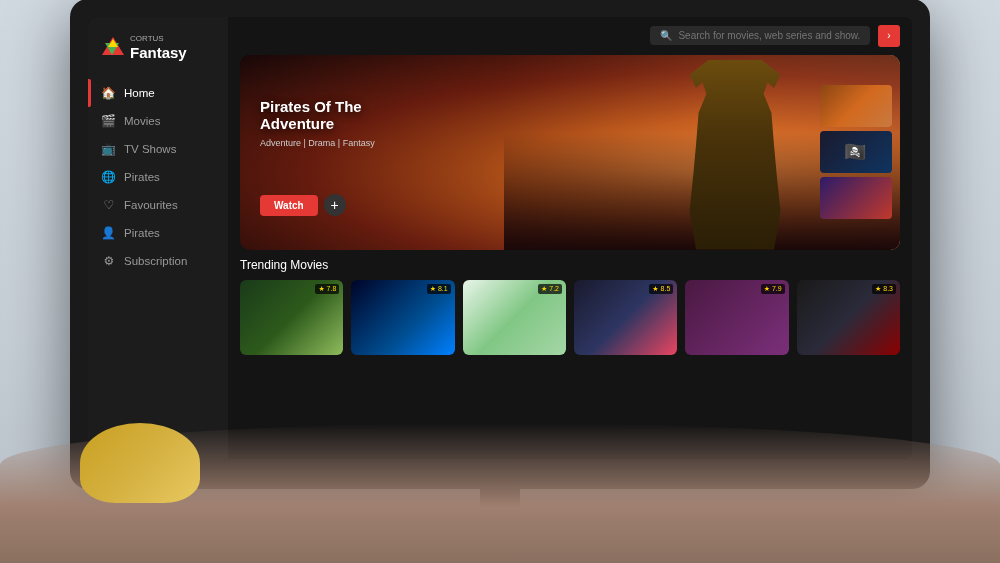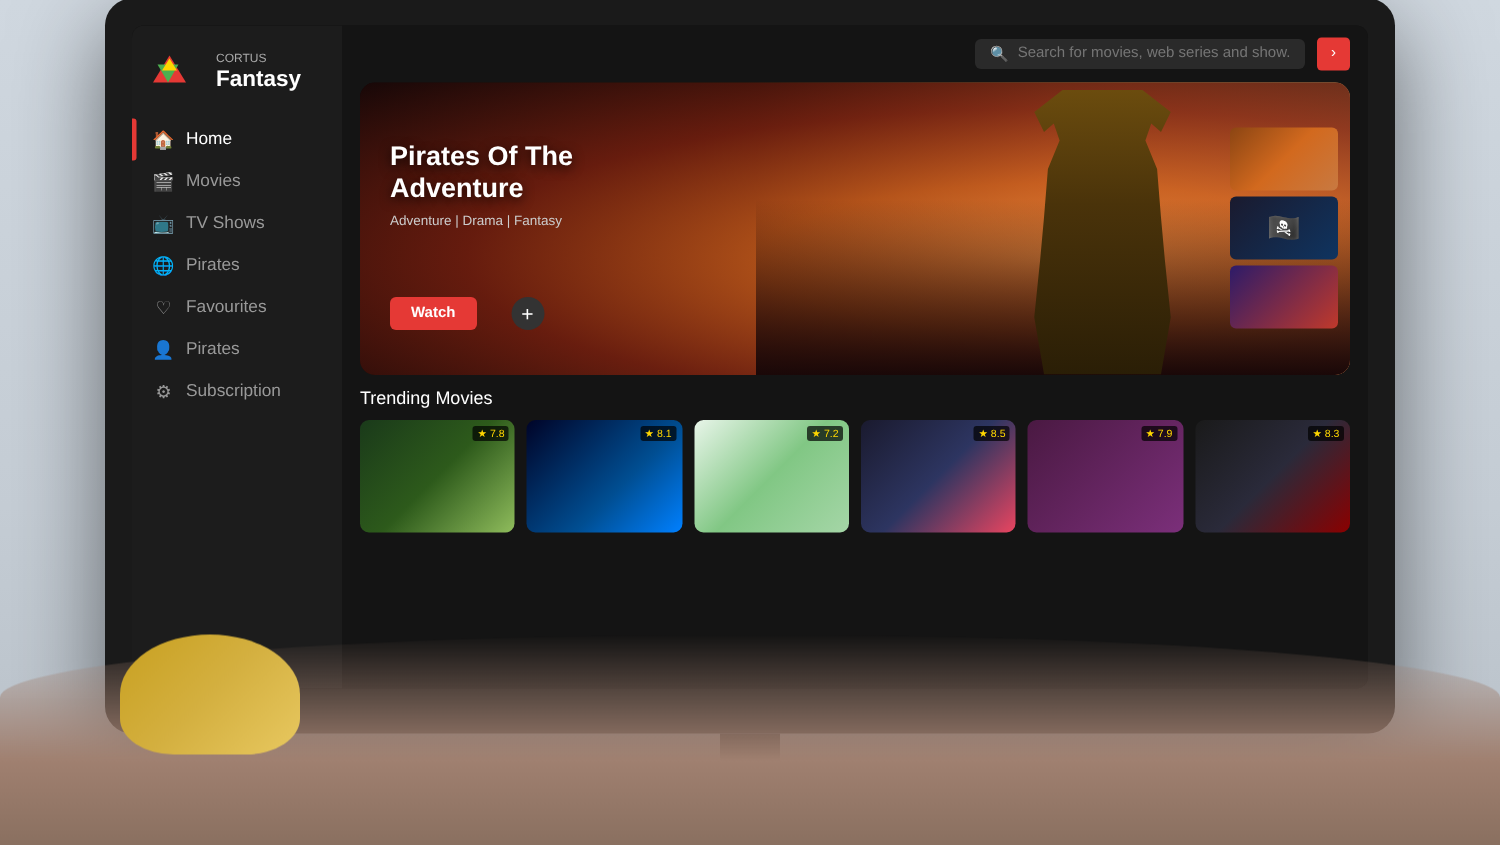--- a/index.html
+++ b/index.html
@@ -42,21 +42,21 @@
       min-width: 140px;
       background: #1c1c1c;
       display: flex;
       flex-direction: column;
       padding: 14px 0;
     }
     .logo-area {
       display: flex;
       align-items: center;
       padding: 4px 14px 16px 14px;
-      gap: 14px;
+      gap: 0;
     }
     .logo-icon {
       width: 28px;
       height: 28px;
       position: relative;
     }
     .logo-text {
       color: #fff;
       font-size: 15px;
       font-weight: 700;
@@ -166,34 +166,35 @@
       position: absolute;
       left: 20px;
       top: 30px;
       bottom: 20px;
       display: flex;
       flex-direction: column;
       justify-content: center;
     }
     .hero-title {
       color: #fff;
-      font-size: 18px;
+      font-size: 15px;
       font-weight: 800;
       line-height: 1.15;
       text-shadow: 0 2px 8px rgba(0,0,0,0.8);
       margin-bottom: 6px;
     }
     .hero-genres {
       color: #ccc;
       font-size: 9px;
       margin-bottom: 14px;
     }
     .hero-actions {
       display: flex;
-      gap: 23px;
+      gap: 6px;
+      align-items: center;
       margin-top: 32px;
     }
     .watch-btn {
       background: #e53935;
       color: #fff;
       border: none;
       padding: 5px 14px;
       border-radius: 4px;
       font-size: 10px;
       font-weight: 600;

